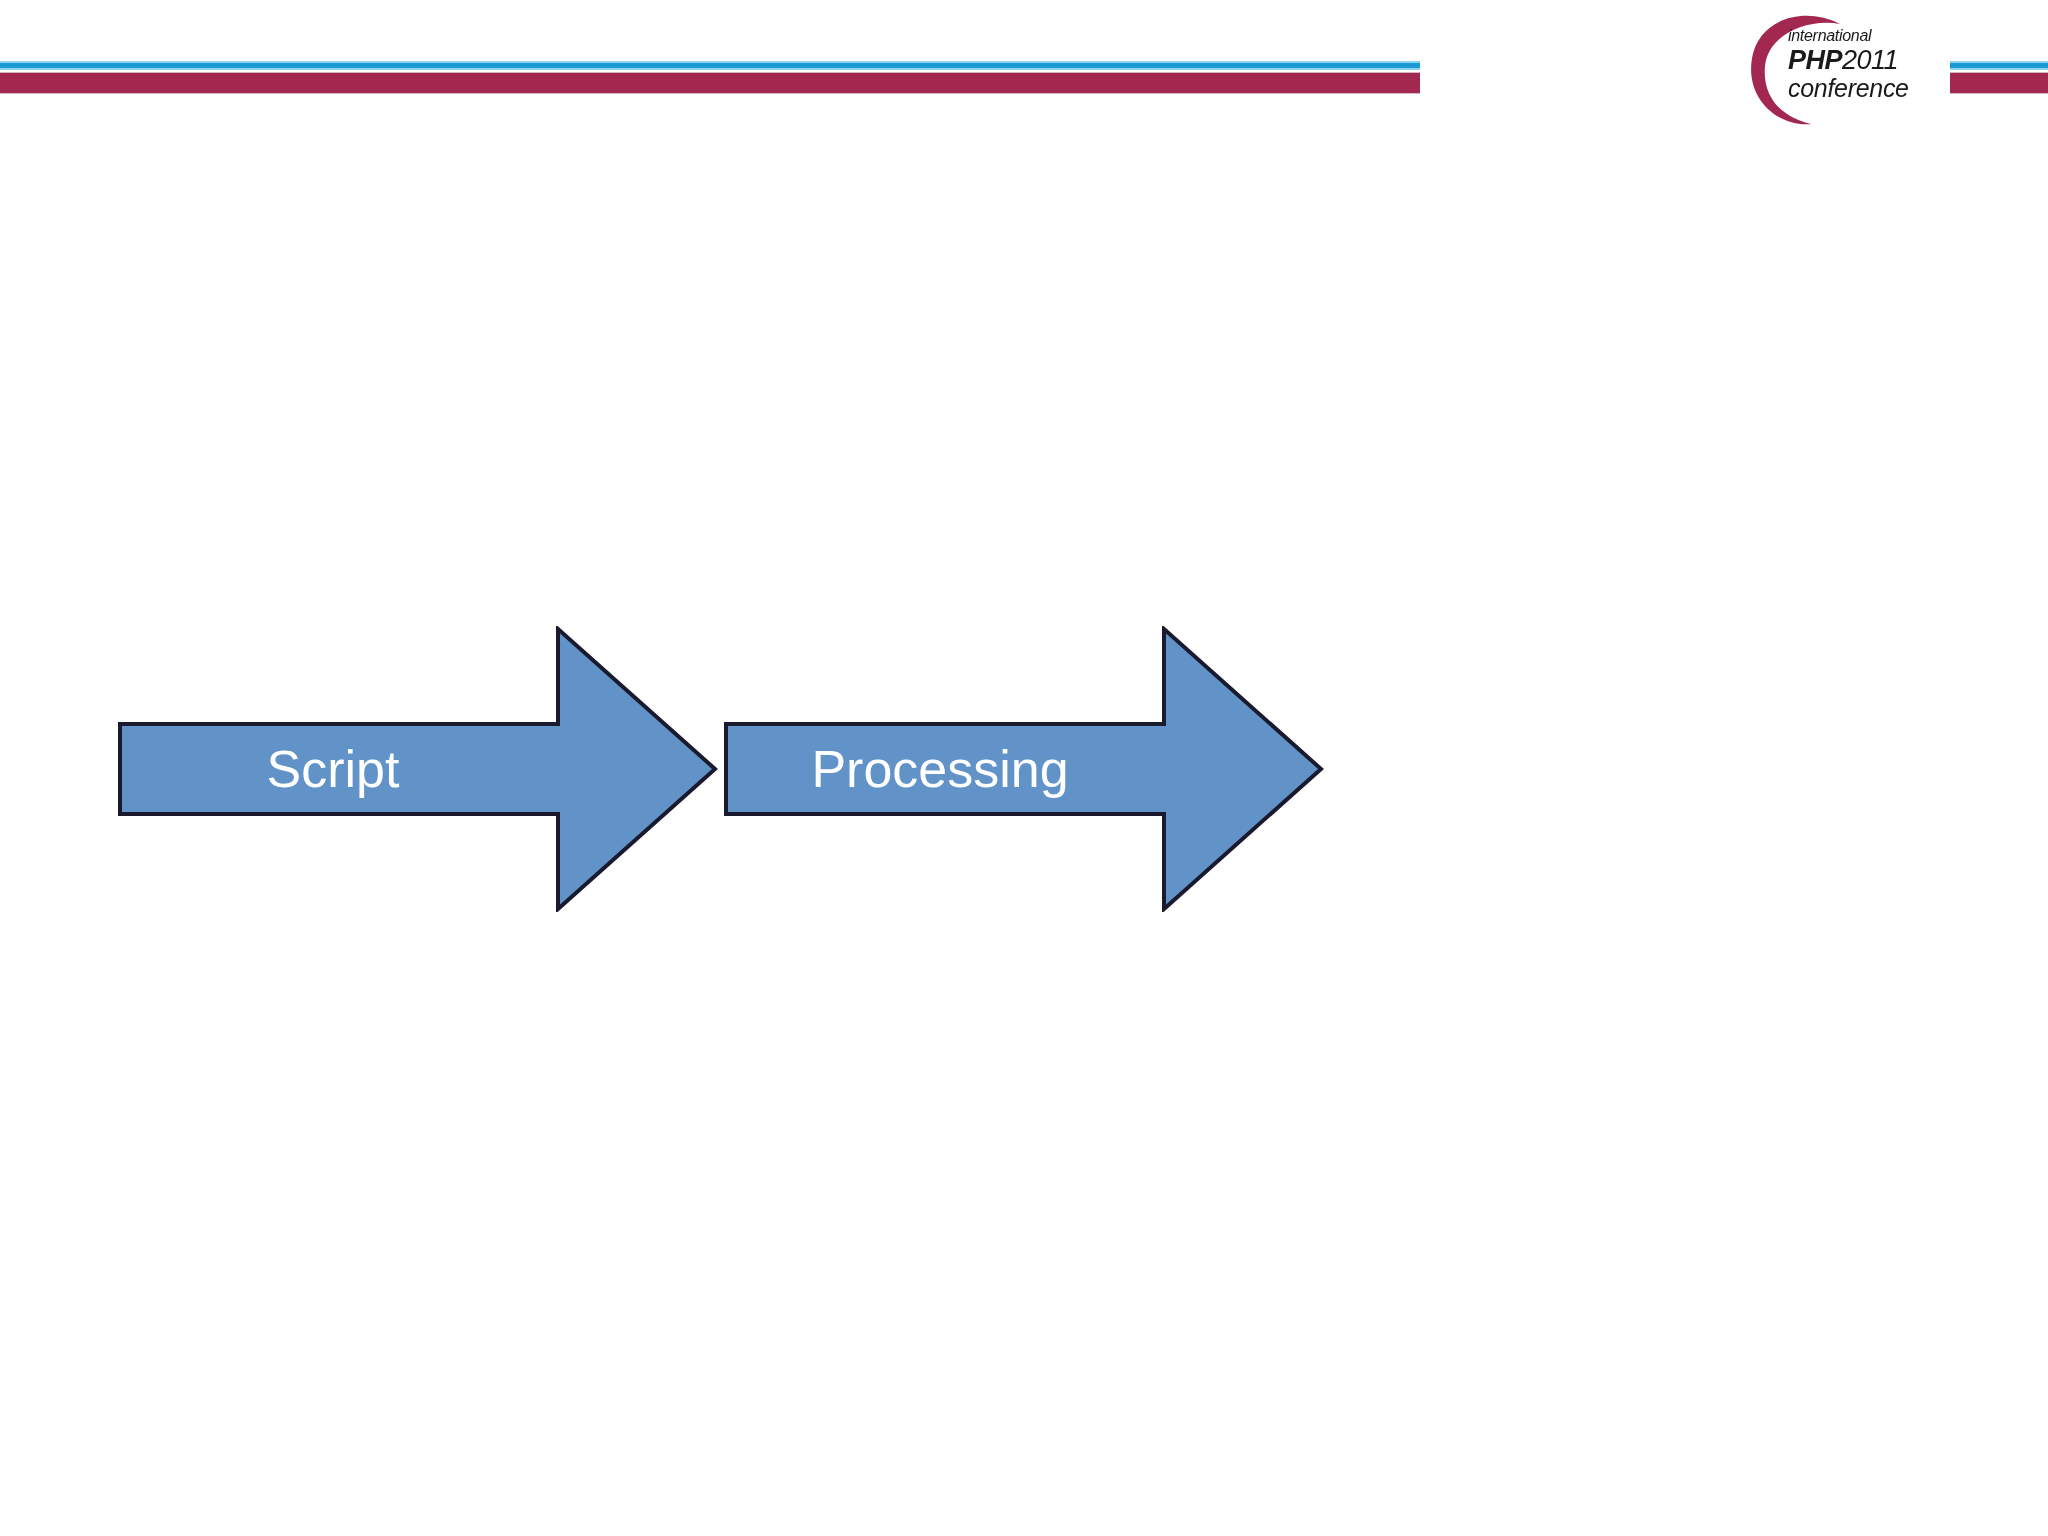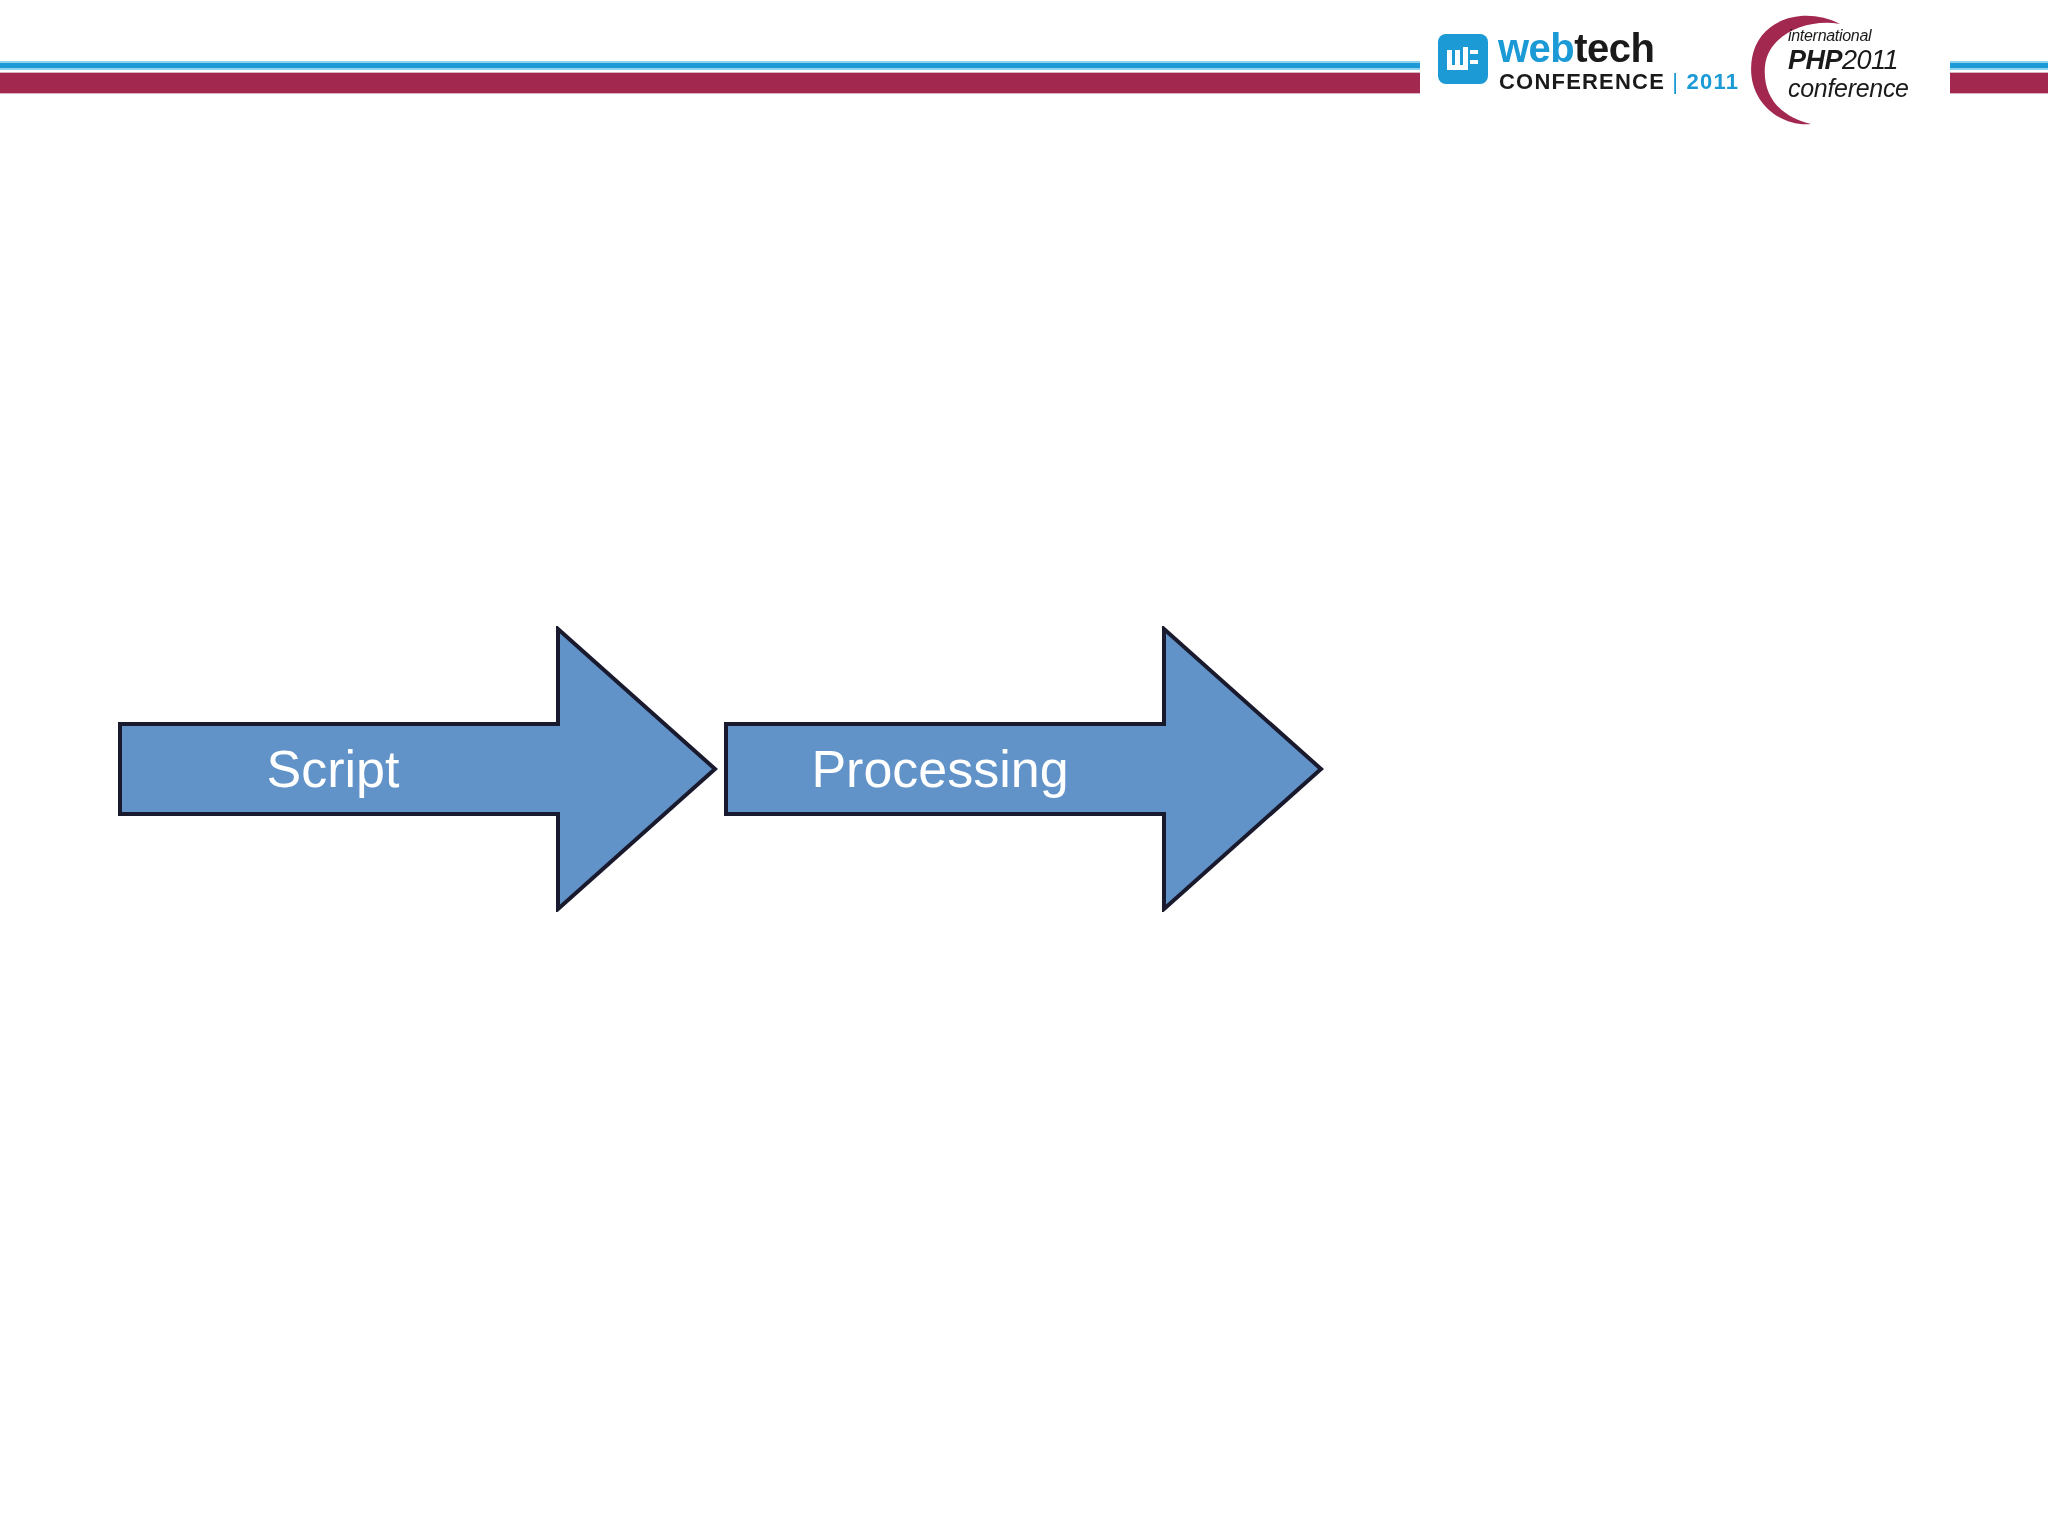--- a/index.html
+++ b/index.html
@@ -194,34 +194,20 @@
 </head>
 <body>
 
 <div class="slide">
 
   <div class="header-band">
     <div class="rule-blue"></div>
     <div class="rule-crimson"></div>
     <div class="logo-plate"></div>
 
-    <div class="logo-webtech">
-      <div class="wt-mark">
-        <div class="wt-mark-glyph">
-          <i class="wt-g1"></i>
-            <i class="wt-g2"></i>
-            <i class="wt-g3"></i>
-          <i class="wt-g4"></i>
-            <i class="wt-g5"></i>
-            <i class="wt-g6"></i>
-        </div>
-      </div>
-      <div class="wt-wordmark"><span class="wt-web">web</span><span class="wt-tech">tech</span></div>
-      <div class="wt-sub"><span>CONFERENCE</span>&nbsp;<span class="sep">|</span>&nbsp;<span class="year">2011</span></div>
-    </div>
 
     <div class="logo-php">
       <svg class="php-swoosh" viewBox="0 0 120 120">
         <path d="M95 16 C60 -2 14 10 7 50 C0 92 34 119 66 116 C40 110 17 92 20 58 C23 26 63 10 95 16 Z" fill="#a32850"></path>
       </svg>
       <div class="php-text">
         <div class="php-l1">international</div>
         <div class="php-l2"><b>PHP</b><span>2011</span></div>
         <div class="php-l3">conference</div>
       </div>

